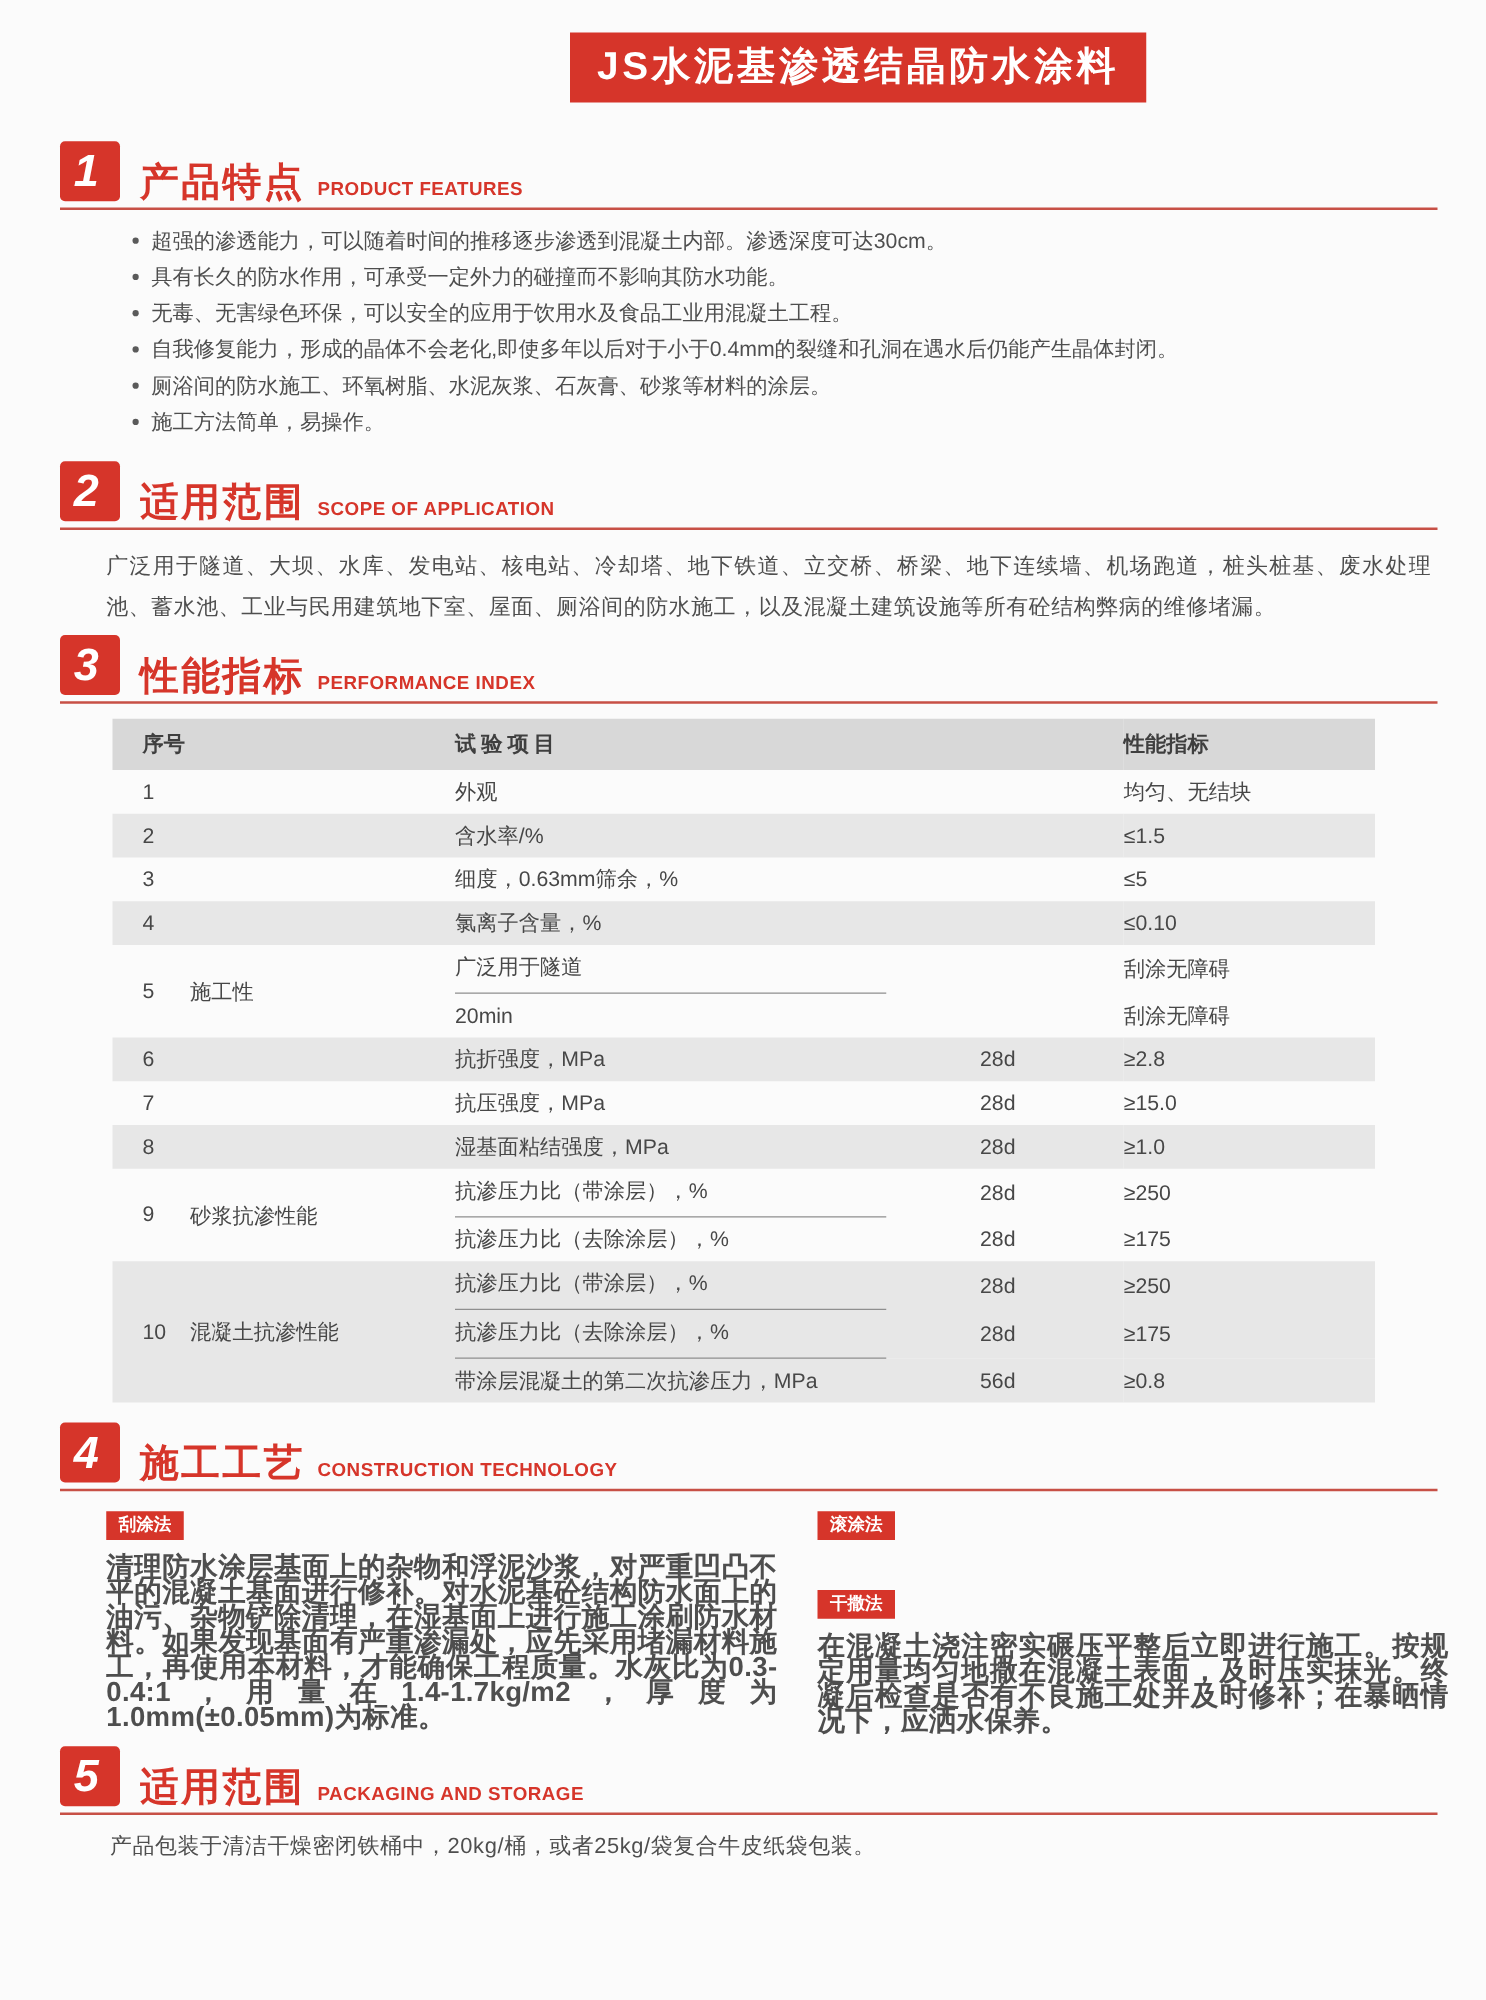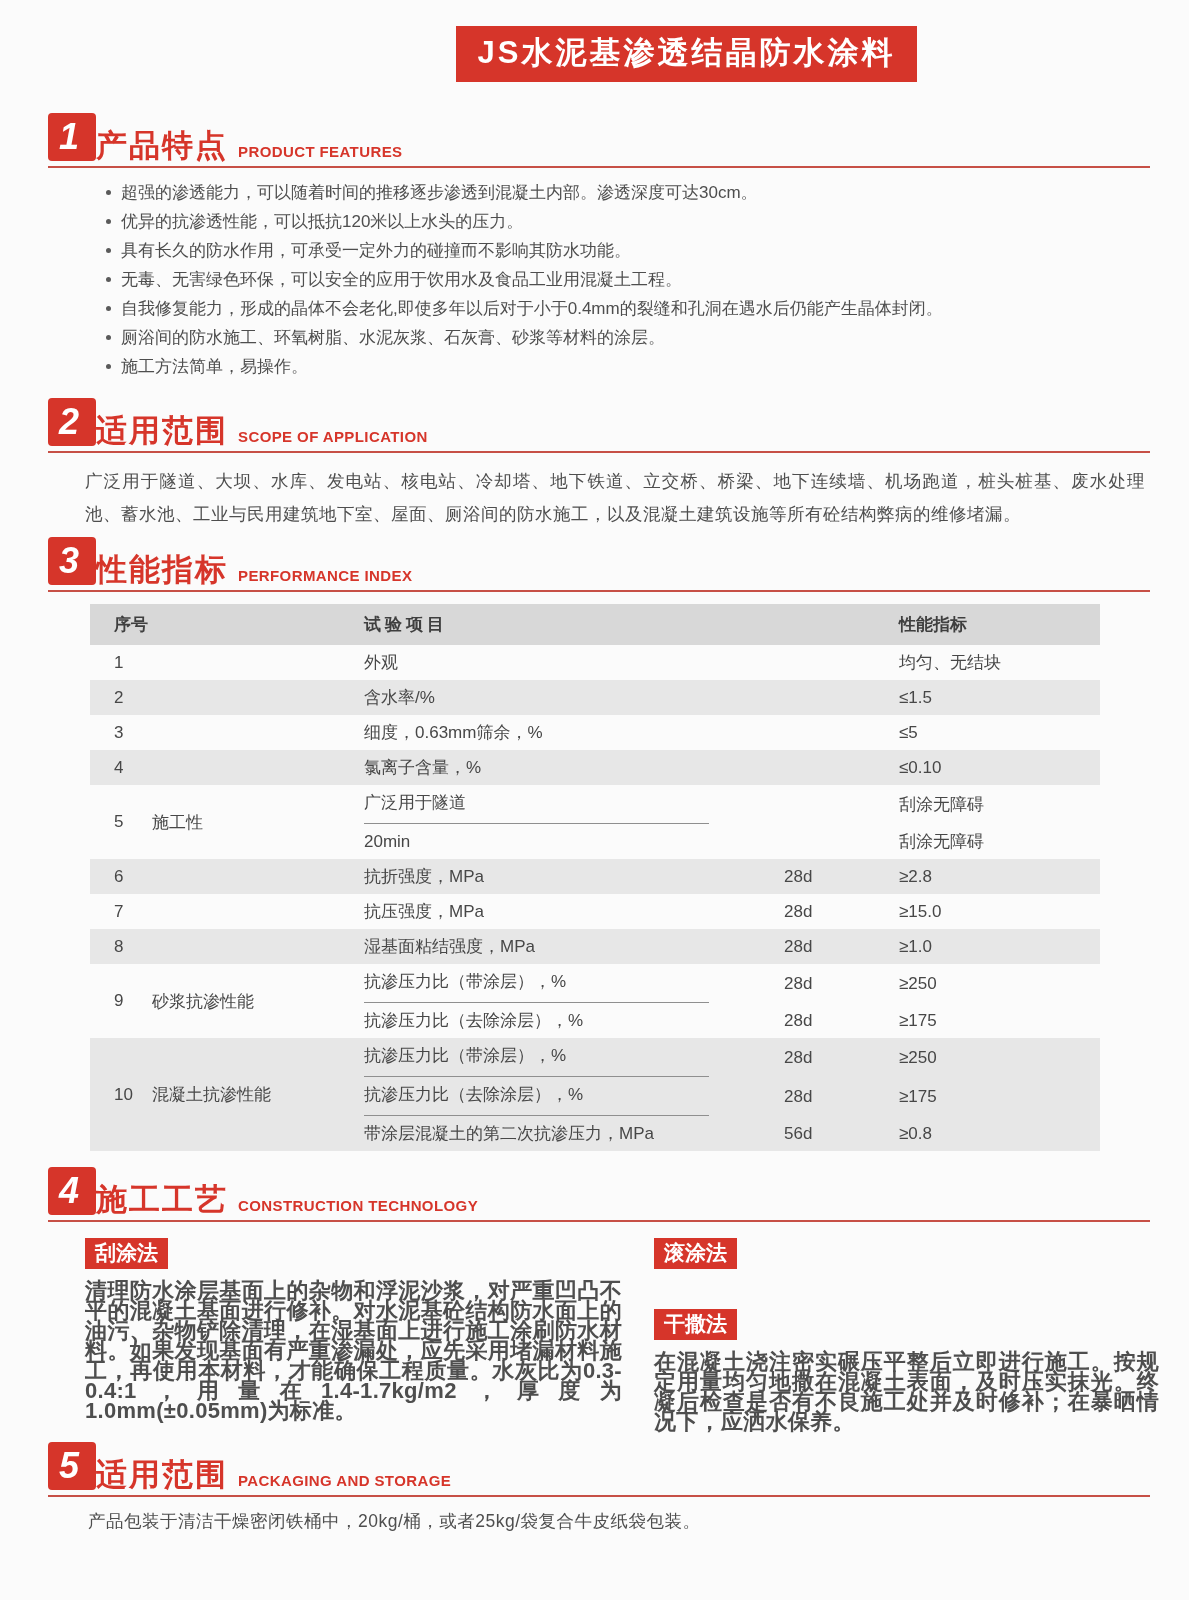--- a/index.html
+++ b/index.html
@@ -31,21 +31,21 @@
     display:flex;align-items:flex-end;
     margin:0 39px 0 48px;padding-bottom:5px;
     border-bottom:2px solid var(--line-red);
   }
   .badge{
     width:48px;height:48px;background:var(--red);color:#fff;
     border-radius:4px;display:flex;align-items:center;justify-content:center;
     font-size:36px;font-weight:bold;font-style:italic;
     padding-right:6px;flex:0 0 48px;
   }
-  .sec-title{color:var(--red);font-size:31px;font-weight:bold;letter-spacing:2px;line-height:1;}
+  .sec-title{color:var(--red);font-size:31px;font-weight:bold;margin-left:16px;letter-spacing:2px;line-height:1;}
   .sec-sub{color:var(--red);font-size:15px;font-weight:bold;margin-left:10px;line-height:1;padding-bottom:2px;letter-spacing:0.4px;}
 
   
   .bullets{list-style:none;margin:14px 42px 0 104px;padding:0;}
   .bullets li{
     position:relative;padding-left:17px;margin-bottom:7px;
     font-size:17px;line-height:22px;
   }
   .bullets li::before{
     content:"";position:absolute;left:2px;top:8px;
@@ -79,21 +79,21 @@
     content:"";position:absolute;left:0;bottom:0;
     width:345px;height:1px;background:#8f8f8f;
   }
 
   
   .methods{display:flex;margin:16px 39px 0 85px;gap:32px;}
   .method-col.left{width:537px;flex:0 0 537px;}
   .method-col.right{width:505px;flex:0 0 505px;}
   .tag{
     display:inline-block;background:var(--red);color:#fff;
-    font-size:21px;font-weight:bold;padding:2px 10px 4px;line-height:1.2;
+    font-size:14px;font-weight:bold;padding:2px 10px 4px;line-height:1.2;
   }
   .method-text{
     margin:12px 0 0;font-size:22px;line-height:20px;
     text-align:justify;letter-spacing:0.3px;font-weight:bold;
   }
   .method-text:empty{height:30px;margin:0;}
   .method-col.right .tag.second{margin-top:10px;}
 
   
   .pack-text{margin:12px 44px 0 88px;font-size:17.5px;letter-spacing:0.5px;}
@@ -114,21 +114,20 @@
   </div>
 
   <section>
     <div class="sec-head mt-s1">
       <span class="badge">1</span>
       <span class="sec-title">产品特点</span>
       <span class="sec-sub">PRODUCT FEATURES</span>
     </div>
     <ul class="bullets" id="feature-list">
         <li>超强的渗透能力，可以随着时间的推移逐步渗透到混凝土内部。渗透深度可达30cm。</li>
-        <li>优异的抗渗透性能，可以抵抗120米以上水头的压力。</li>
         <li>具有长久的防水作用，可承受一定外力的碰撞而不影响其防水功能。</li>
         <li>无毒、无害绿色环保，可以安全的应用于饮用水及食品工业用混凝土工程。</li>
         <li>自我修复能力，形成的晶体不会老化,即使多年以后对于小于0.4mm的裂缝和孔洞在遇水后仍能产生晶体封闭。</li>
         <li>厕浴间的防水施工、环氧树脂、水泥灰浆、石灰膏、砂浆等材料的涂层。</li>
         <li>施工方法简单，易操作。</li>
       </ul>
   </section>
 
   <section>
     <div class="sec-head mt-s2">

